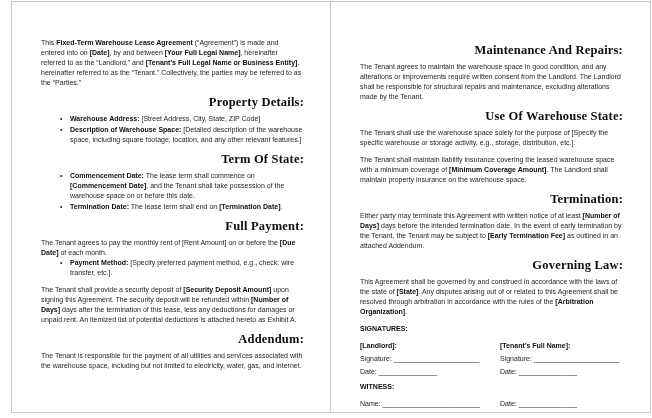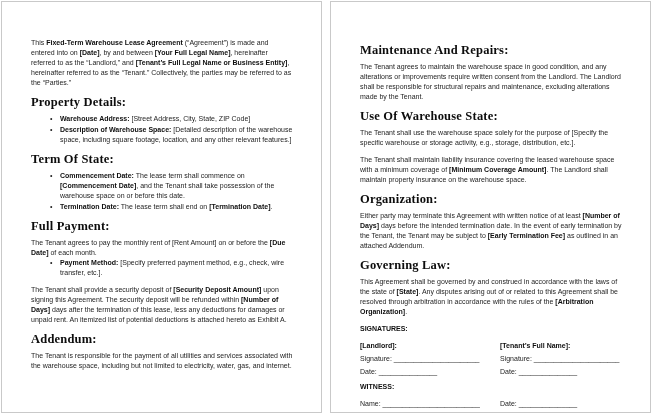--- a/index.html
+++ b/index.html
@@ -4,28 +4,28 @@
 <style>
   html,body{margin:0;padding:0;background:#ffffff;}
   .canvas{
     position:relative;width:652px;height:418px;background:#ffffff;overflow:hidden;
     font-family:"Liberation Sans",sans-serif;
   }
   .page{
     position:absolute;top:1px;width:321px;height:412px;background:#ffffff;
     border:1px solid #c9c9c9;box-sizing:border-box;overflow:hidden;
   }
-  .page--left{left:1px;}
+  .page--left{left:11px;}
   .page--right{left:330px;}
   .page-inner{padding:34px 27px 0 29px;}
   .doc-para{margin:2px 0 7px;font-size:7px;line-height:10px;color:#1d1d1d;}
   .doc-para.tight{margin-bottom:0;}
   .doc-heading{
     margin:7px 0 4px;font-family:"Liberation Serif",serif;font-size:12.5px;
-    line-height:15px;font-weight:bold;color:#0d0d0d;letter-spacing:.2px;
+    line-height:15px;font-weight:bold;color:#0d0d0d;letter-spacing:.2px;text-align:right;
   }
   .doc-list{list-style:none;margin:0 0 7px;padding:0 0 0 19px;}
   .doc-list li{display:flex;font-size:7px;line-height:10px;color:#1d1d1d;margin:0 0 1px;}
   .bullet{flex:0 0 10px;}
   .li-text{flex:1;}
   .b{font-weight:bold;color:#0f0f0f;}
   .doc-label{margin:5px 0 7px;font-size:7px;font-weight:bold;line-height:10px;color:#0f0f0f;}
   .sig-row{display:flex;margin:0 0 3px;font-size:7px;line-height:10px;color:#1d1d1d;}
   .sig-cell{flex:0 0 140px;}
   .sig-cell--right{flex:1;}
@@ -72,21 +72,21 @@
         <p class="doc-para"><span>The Tenant is responsible for the payment of all utilities and services associated with the warehouse space, including but not limited to electricity, water, gas, and internet.</span></p>
       </div>
   </div>
   <div class="page page--right">
     <div class="page-inner">
         <h2 class="doc-heading">Maintenance And Repairs:</h2>
         <p class="doc-para"><span>The Tenant agrees to maintain the warehouse space in good condition, and any alterations or improvements require written consent from the Landlord. The Landlord shall be responsible for structural repairs and maintenance, excluding alterations made by the Tenant.</span></p>
         <h2 class="doc-heading">Use Of Warehouse State:</h2>
         <p class="doc-para"><span>The Tenant shall use the warehouse space solely for the purpose of [Specify the specific warehouse or storage activity, e.g., storage, distribution, etc.].</span></p>
         <p class="doc-para"><span>The Tenant shall maintain liability insurance covering the leased warehouse space with a minimum coverage of </span><span class="b">[Minimum Coverage Amount]</span><span>. The Landlord shall maintain property insurance on the warehouse space.</span></p>
-        <h2 class="doc-heading">Organization:</h2>
+        <h2 class="doc-heading">Termination:</h2>
         <p class="doc-para"><span>Either party may terminate this Agreement with written notice of at least </span><span class="b">[Number of Days]</span><span> days before the intended termination date. In the event of early termination by the Tenant, the Tenant may be subject to </span><span class="b">[Early Termination Fee]</span><span> as outlined in an attached Addendum.</span></p>
         <h2 class="doc-heading">Governing Law:</h2>
         <p class="doc-para"><span>This Agreement shall be governed by and construed in accordance with the laws of the state of </span><span class="b">[State]</span><span>. Any disputes arising out of or related to this Agreement shall be resolved through arbitration in accordance with the rules of the </span><span class="b">[Arbitration Organization]</span><span>.</span></p>
         <div class="doc-label">SIGNATURES:</div>
         <div class="sig-row">
           <div class="sig-cell"><span class="b">[Landlord]:</span></div>
           <div class="sig-cell sig-cell--right"><span class="b">[Tenant’s Full Name]:</span></div>
         </div>
         <div class="sig-row">
           <div class="sig-cell"><span>Signature: ______________________</span></div>

